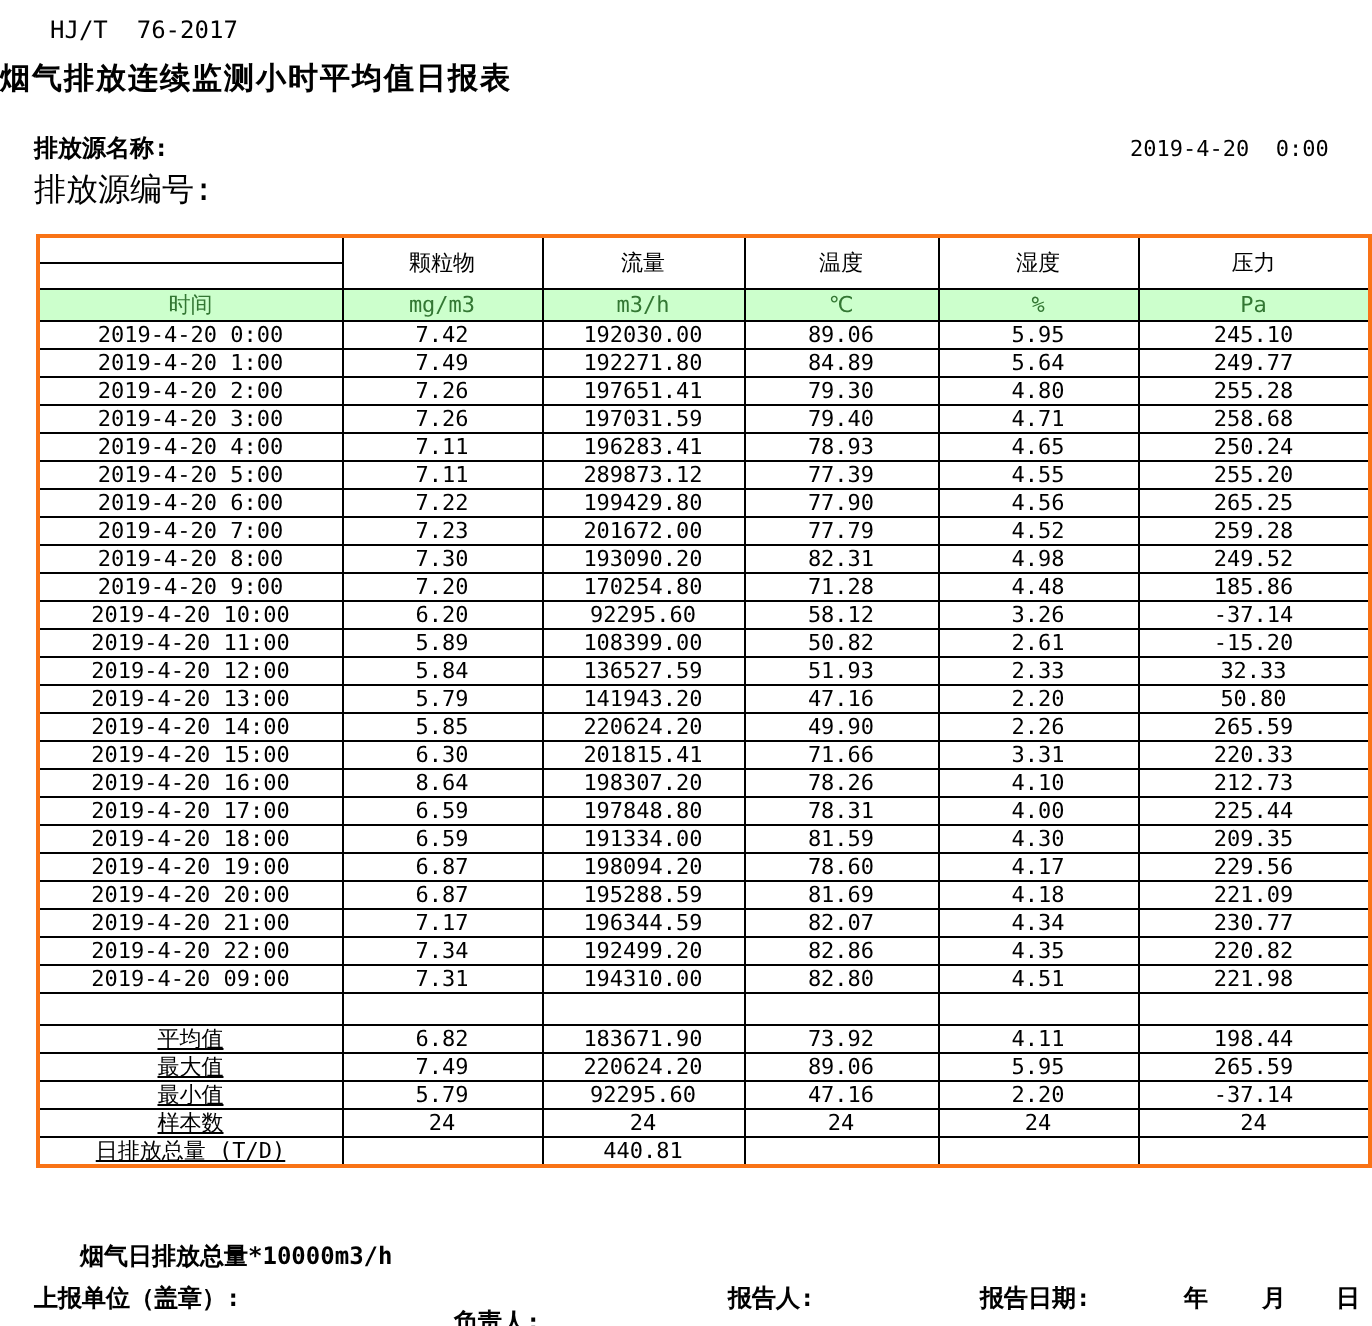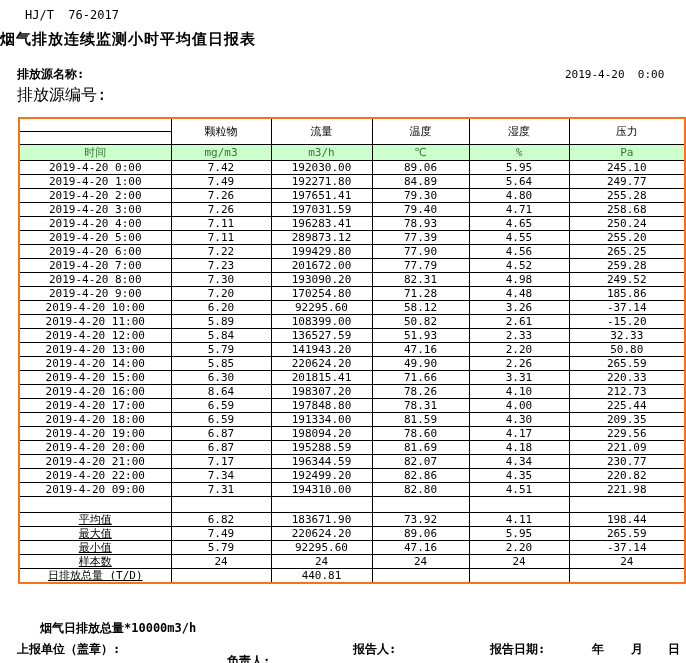--- a/index.html
+++ b/index.html
@@ -24,21 +24,21 @@
     padding:0;height:13px;line-height:13px;overflow:hidden;white-space:nowrap;
   }
   tr.col-header-row td{height:12px;}
   tr.unit-row td{background:var(--unit-bg,#ccffcc);color:var(--unit-fg,#337733);height:15px;line-height:15px;}
   tr.spacer-row td{height:15px;}
   td.sum-label span{text-decoration:underline;}
   .note-line{left:17px;top:620px;font-weight:bold;font-size:12px;margin-left:23px;}
   .sign{top:641px;font-weight:bold;font-size:12px;}
   .sign-unit{left:17px;}
   .sign-resp{left:227px;margin-top:12px;}
-  .sign-reporter{left:353px;}
+  .sign-reporter{left:364px;}
   .sign-date{left:490px;}
   .sign-year{left:592px;}
   .sign-month{left:631px;}
   .sign-day{left:668px;}
 </style>
 </head>
 <body>
 
 <div class="abs std-code">HJ/T  76-2017</div>
 <div class="abs report-title">烟气排放连续监测小时平均值日报表</div>

